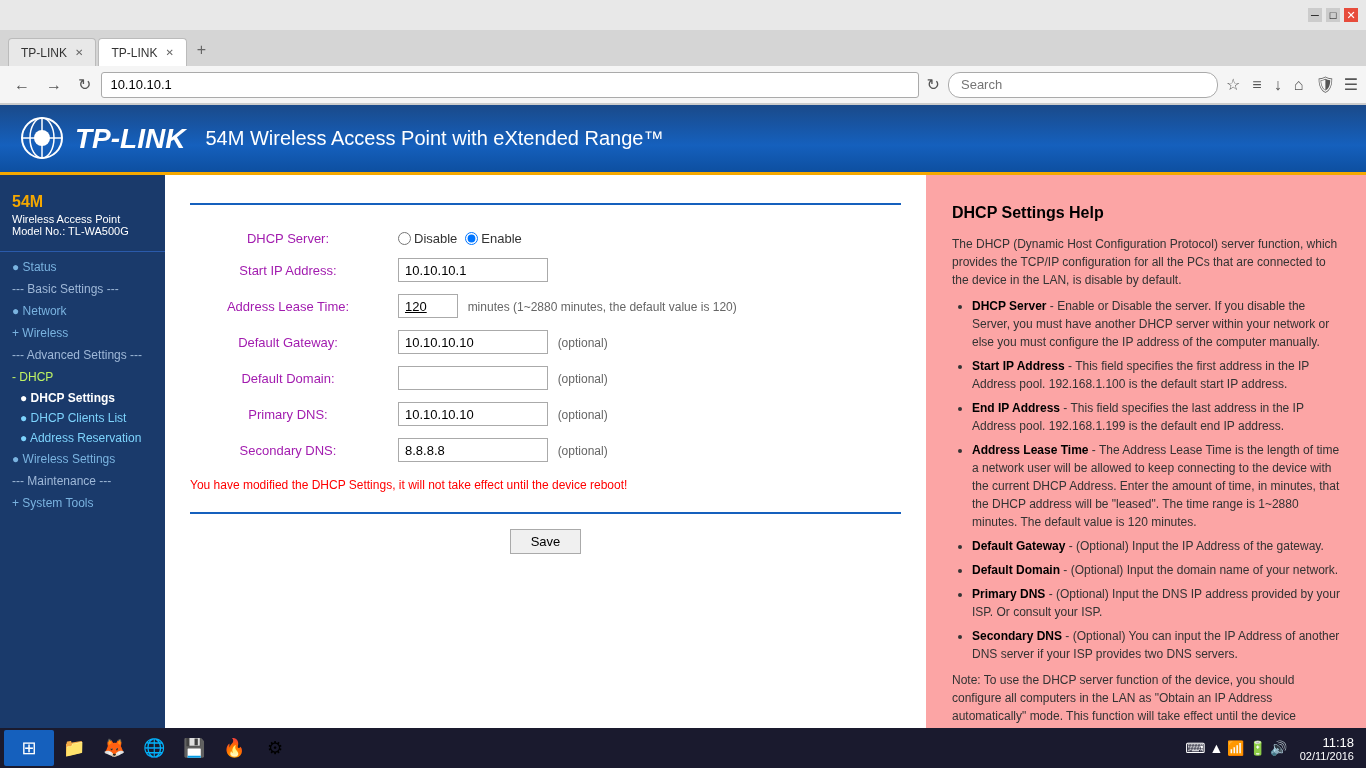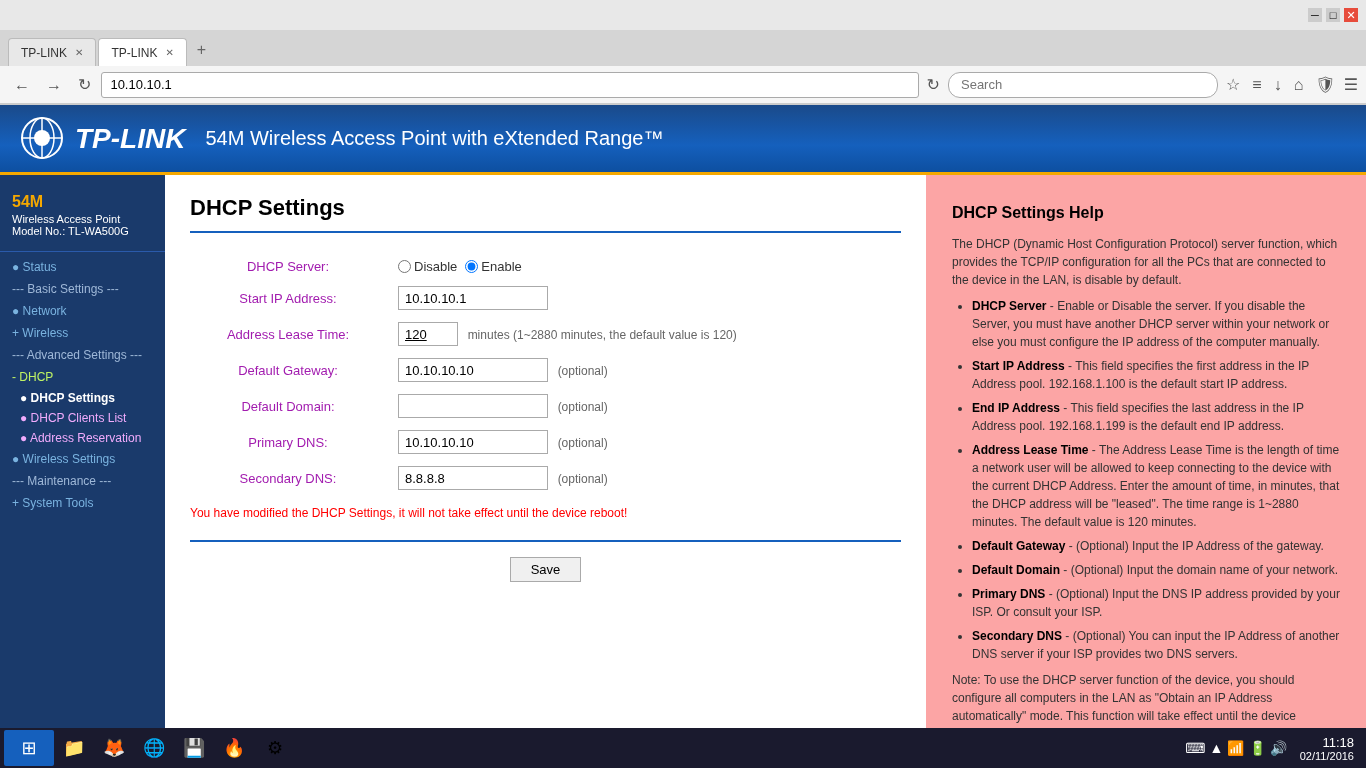--- a/index.html
+++ b/index.html
@@ -42,21 +42,21 @@
     
     .sidebar { width: 165px; background: #1a3a6b; padding: 10px 0; flex-shrink: 0; }
     .sidebar-device { color: #f5a800; font-size: 16px; font-weight: bold; padding: 8px 12px 2px; }
     .sidebar-model { color: white; font-size: 11px; padding: 0 12px; }
     .sidebar-modelno { color: white; font-size: 11px; padding: 0 12px 10px; }
     .sidebar-divider { border-top: 1px solid #2a5aab; margin: 4px 0; }
     .sidebar-item { padding: 4px 12px; cursor: pointer; font-size: 12px; }
     .sidebar-item a { color: #7ab3e0; text-decoration: none; }
     .sidebar-section { padding: 4px 12px; color: #9fb8d8; font-size: 12px; }
     .sidebar-sub { padding: 3px 8px 3px 20px; cursor: pointer; font-size: 12px; }
-    .sidebar-sub a { color: #f0abfc; text-decoration: none; }
+    .sidebar-sub a { color: #7dd3fc; text-decoration: none; }
     .sidebar-sub.active a { color: #ffffff; font-weight: bold; }
 
     
     .content-area { flex: 1; background: white; overflow: auto; }
     .content-main { padding: 20px 25px; min-height: 400px; }
 
     
     .help-panel { width: 440px; background: #fca5a5; padding: 26px; overflow-y: auto; flex-shrink: 0; font-size: 12px; line-height: 1.5; }
     .help-title { font-size: 16px; font-weight: bold; margin-bottom: 10px; color: #000; }
     .help-panel p { margin-bottom: 8px; color: #333; }
@@ -191,21 +191,20 @@
       <div class="sidebar-section">--- Maintenance ---</div>
       <div class="sidebar-item">
         <a href="#">+ System Tools</a>
       </div>
     </div>
 
     <div style="display:flex; flex:1; overflow:hidden;">
 
       <div class="content-area">
         <div class="content-main">
-          <h1 class="page-title">DHCP Settings</h1>
           <hr class="section-divider">
 
           <table class="form-table">
             <tbody>
                 <tr>
               <td>DHCP Server:</td>
               <td>
                 <div class="radio-group">
                   <label class="radio-label">
                     <input type="radio" name="dhcp" value="disable" style="">

